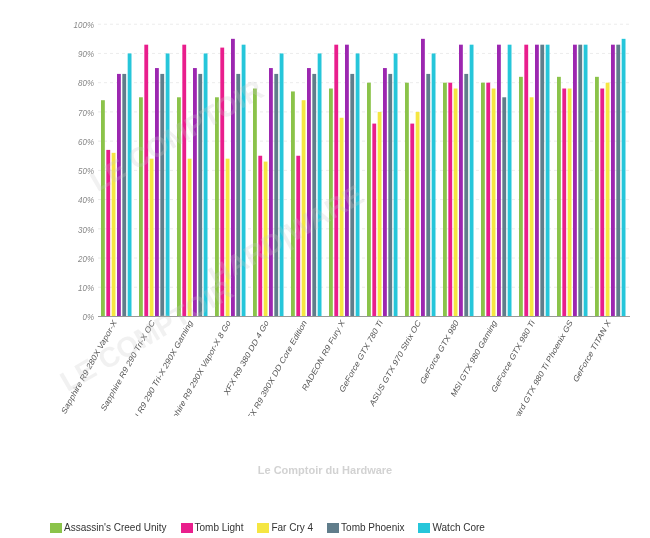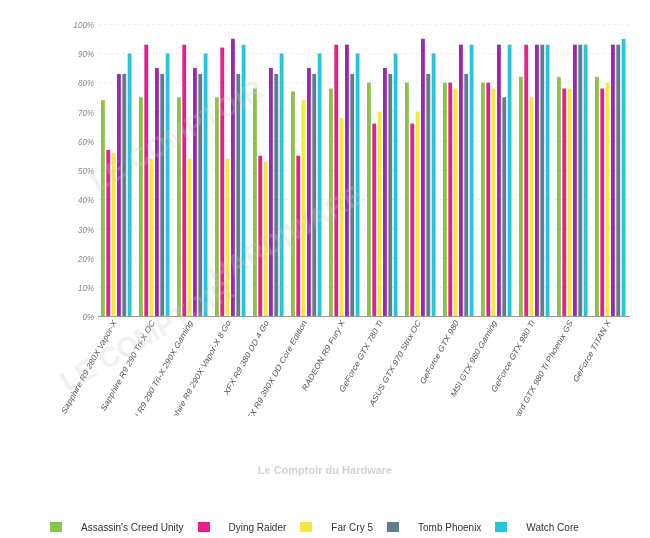--- a/index.html
+++ b/index.html
@@ -58,22 +58,22 @@
       left: 50px;
       right: 10px;
       display: flex;
       flex-wrap: wrap;
       gap: 6px 14px;
       font-size: 10px;
       color: #333;
     }
     .legend-item {
       display: flex;
-      align-items: flex-start;
-      gap: 19px;
+      align-items: center;
+      gap: 2px;
     }
     .legend-box {
       width: 12px;
       height: 10px;
       display: inline-block;
     }
     .footer-watermark {
       position: absolute;
       bottom: 62px;
       left: 50%;
@@ -223,25 +223,25 @@
 
   <div class="footer-watermark">Le Comptoir du Hardware</div>
 
   <div class="legend" id="legend">
       <div class="legend-item">
         <span class="legend-box" style="background:#8bc34a"></span>
         <span>Assassin's Creed Unity</span>
       </div>
       <div class="legend-item">
         <span class="legend-box" style="background:#e91e8c"></span>
-        <span>Dying Raider</span>
+        <span>Tomb Light</span>
       </div>
       <div class="legend-item">
         <span class="legend-box" style="background:#f5e642"></span>
-        <span>Far Cry 5</span>
+        <span>Far Cry 4</span>
       </div>
       <div class="legend-item">
         <span class="legend-box" style="background:#607d8b"></span>
         <span>Tomb Phoenix</span>
       </div>
       <div class="legend-item">
         <span class="legend-box" style="background:#26c6da"></span>
         <span>Watch Core</span>
       </div>
     </div>

